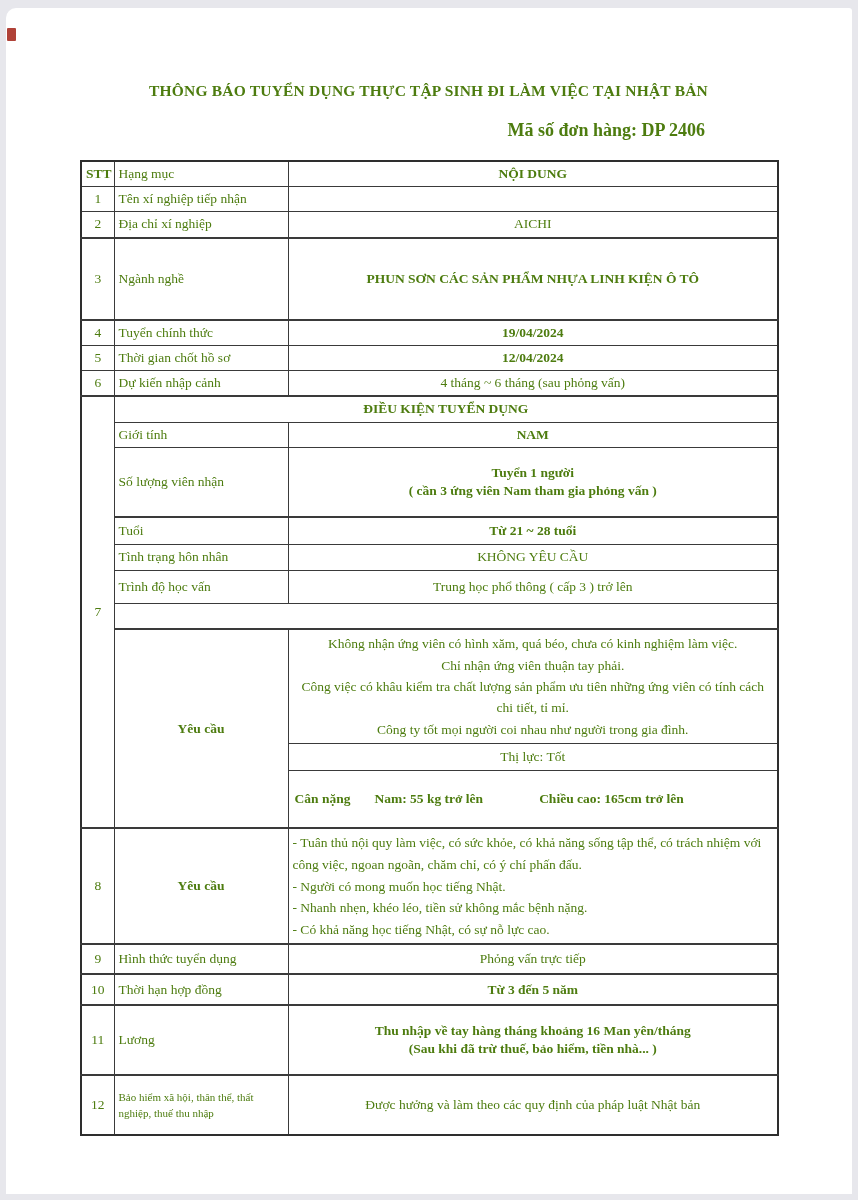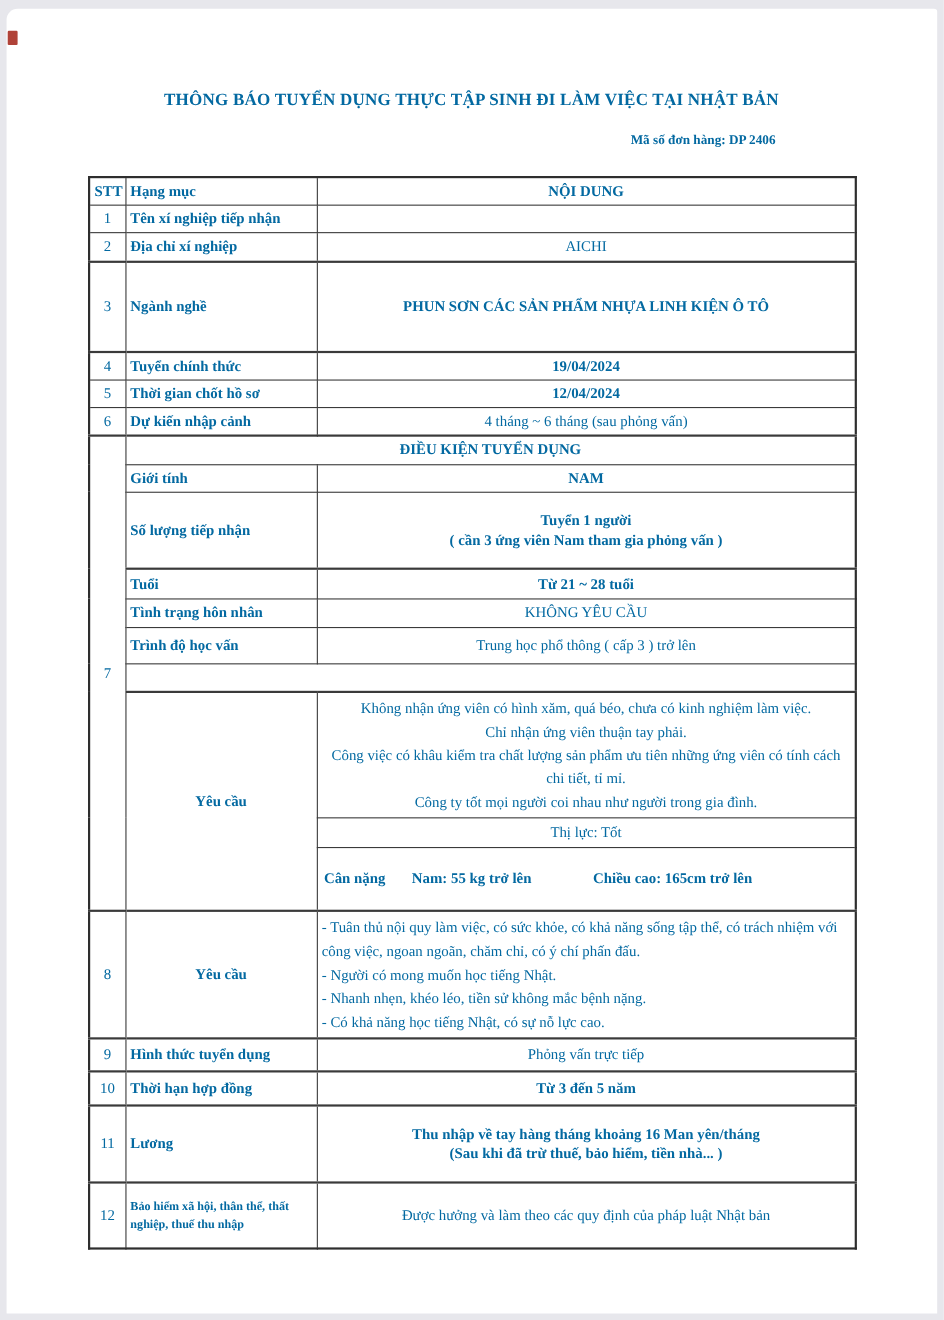--- a/index.html
+++ b/index.html
@@ -1,53 +1,53 @@
 <!DOCTYPE html>
 <html><head>
 <meta charset="utf-8">
 <style>
   html,body{margin:0;padding:0;}
   .photo{
     position:relative; width:858px; height:1200px;
     background:#e7e7ec; overflow:hidden;
     font-family:"Liberation Serif","DejaVu Serif",serif;
-    color:#0369a1;
+    color:#4d7c0f;
   }
   .paper{
     position:absolute; left:6px; top:8px; right:6px; bottom:6px;
     background:#ffffff; border-radius:10px 3px 0 0;
   }
   .red-mark{
     position:absolute; left:1px; top:20px; width:9px; height:13px;
     background:#b04238; border-radius:1px;
   }
   .doc-title{
     position:absolute; left:74px; top:74px; width:697px;
     text-align:center; font-weight:bold; font-size:15.5px; letter-spacing:.2px;
     margin:0;
   }
   .order-code{
     position:absolute; top:112px; right:147px;
-    font-weight:bold; font-size:12px;
+    font-weight:bold; font-size:18px;
   }
   table.job{
     position:absolute; left:74px; top:152px; width:697px;
     border-collapse:collapse; table-layout:fixed;
     border:2.6px solid #2e2e2e;
     font-size:13.5px; line-height:1.35;
   }
   table.job td{
     border:1.4px solid #3a3a3a;
     padding:3px 4px;
     vertical-align:middle;
     overflow:hidden;
   }
   tr.maj > td{ border-top-width:2.4px; }
   .num{ text-align:center; }
-  .lbl{ text-align:left; padding-left:5px; font-weight:bold;margin-top:28px; }
+  .lbl{ text-align:left; padding-left:5px; font-weight:normal;margin-top:28px; }
   .val{ text-align:center; }
   .b{ font-weight:bold; }
   .ctr{ text-align:center; }
   .cond-header{ text-align:center; font-weight:bold; padding-left:176px; }
   .req-lines{ line-height:1.58; text-align:center; }
   .bullets{ line-height:1.6; text-align:left; padding-left:2px; }
   .weight-row{ display:flex; align-items:flex-end; font-weight:bold; }
   .weight-row .w1{ margin-left:2px; }
   .weight-row .w2{ margin-left:24px; }
   .weight-row .w3{ margin-left:56px; }
@@ -118,21 +118,21 @@
           <td class="num" rowspan="10">7</td>
           <td class="cond-header" colspan="2">ĐIỀU KIỆN TUYỂN DỤNG</td>
         </tr>
 
         <tr style="height:24px">
           <td class="lbl">Giới tính</td>
           <td class="val b">NAM</td>
         </tr>
 
         <tr style="height:70px">
-          <td class="lbl">Số lượng tiếp nhận</td>
+          <td class="lbl">Số lượng viên nhận</td>
           <td class="val b">
             <div>Tuyển 1 người</div>
             <div>( cần 3 ứng viên Nam tham gia phỏng vấn )</div>
           </td>
         </tr>
 
         <tr class="maj" style="height:27px">
           <td class="lbl">Tuổi</td>
           <td class="val b">Từ 21 ~ 28 tuổi</td>
         </tr>

